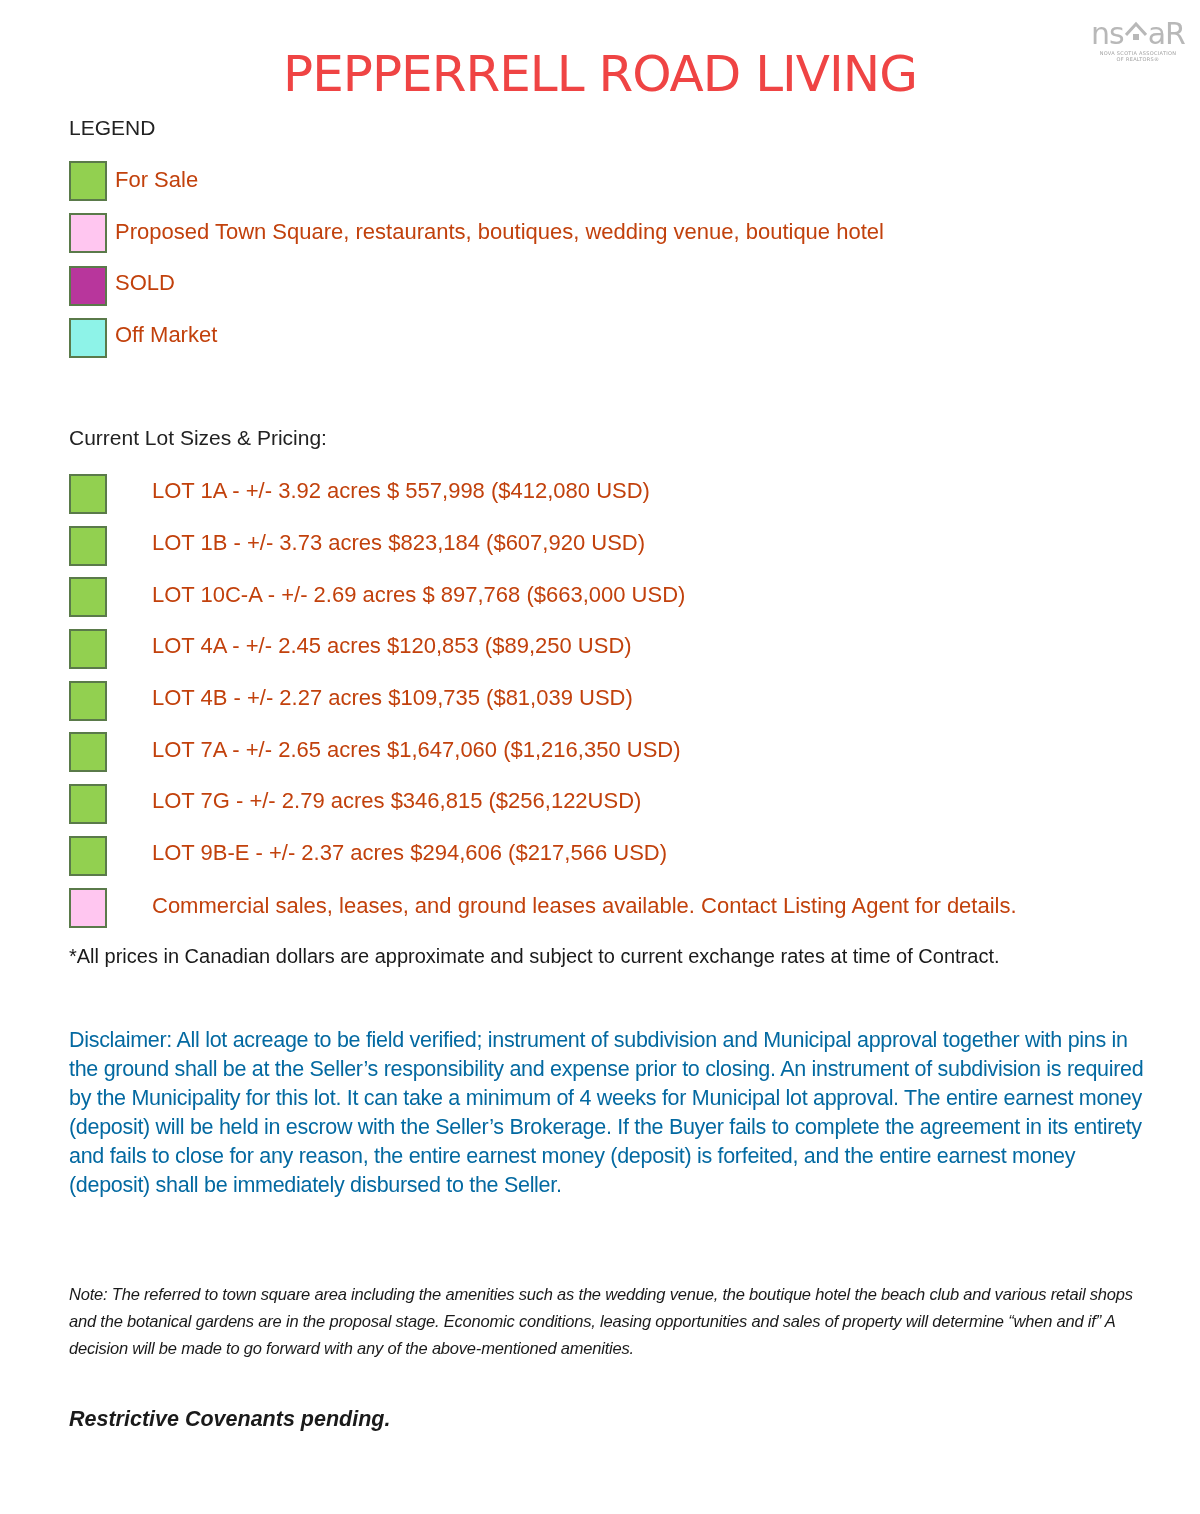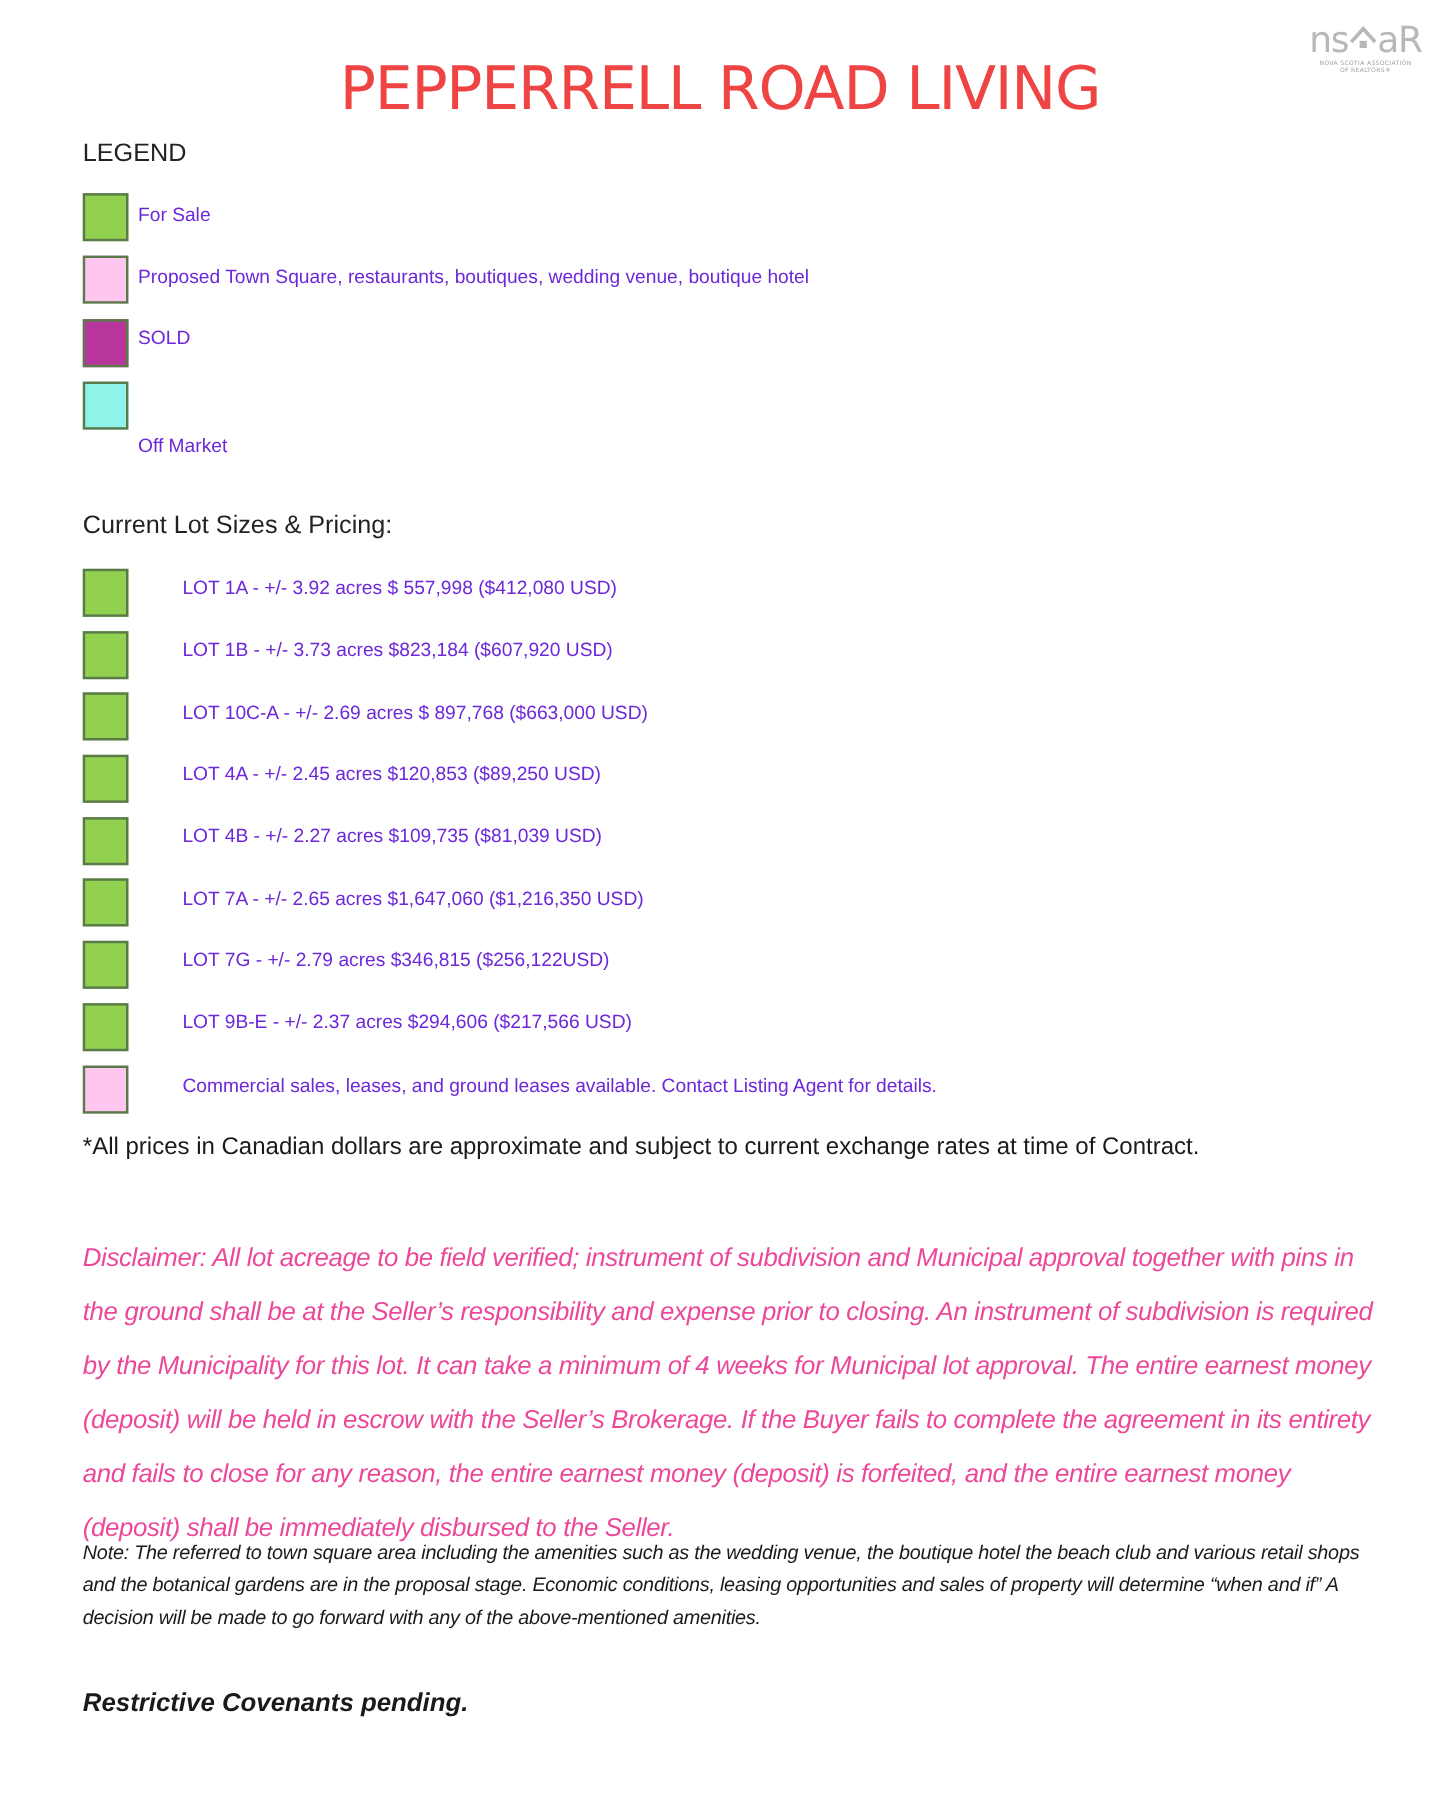--- a/index.html
+++ b/index.html
@@ -35,34 +35,34 @@
     }
     .legend-heading {
       position: absolute; top: 116px; left: 69px;
       font-size: 21px; color: #222;
     }
     .swatch {
       position: absolute; left: 69px; width: 38px; height: 40px;
       border: 2px solid #5a7a4a;
     }
     .row-text {
-      position: absolute; font-size: 16px; color: #6d28d9; white-space: nowrap;
+      position: absolute; font-size: 22px; color: #c2410c; white-space: nowrap;
       font-family: "Liberation Sans", sans-serif;
       line-height: 26px;
     }
     .section-heading {
       position: absolute; top: 426px; left: 69px; font-size: 21px; color: #222;
     }
     .footnote {
       position: absolute; left: 69px; width: 1060px; font-size: 20px; line-height: 34px;
       color: #1a1a1a;
     }
     .disclaimer {
       position: absolute; top: 1026px; left: 69px; width: 1090px;
-      font-style: italic; font-size: 21.5px; line-height: 45px; color: #ec4899;
+      font-size: 21.5px; line-height: 29px; color: #0369a1;
       letter-spacing: -0.3px;
     }
     .note {
       position: absolute; top: 1281px; left: 69px; width: 1070px;
       font-style: italic; font-size: 16.5px; line-height: 27px; color: #1a1a1a;
       letter-spacing: -0.2px;
     }
     .covenants {
       position: absolute; top: 1407px; left: 69px;
       font-style: italic; font-size: 21.5px; color: #1a1a1a; font-weight: bold;
@@ -97,21 +97,21 @@
 <div>
   <div class="swatch" style="top:213px;background:#ffc6f0;"></div>
   <div class="row-text" style="top:219px;left:115px;">Proposed Town Square, restaurants, boutiques, wedding venue, boutique hotel</div>
 </div>
 <div>
   <div class="swatch" style="top:266px;background:#b8369c;"></div>
   <div class="row-text" style="top:270px;left:115px;">SOLD</div>
 </div>
 <div>
   <div class="swatch" style="top:318px;background:#8ef3e8;"></div>
-  <div class="row-text" style="top:322px;left:115px;margin-top:38px;">Off Market</div>
+  <div class="row-text" style="top:322px;left:115px;">Off Market</div>
 </div>
 
 <div class="section-heading">Current Lot Sizes &amp; Pricing:</div>
 
 <div>
   <div class="swatch" style="top:474px;background:#92d050;"></div>
   <div class="row-text" style="top:478px;left:152px;">LOT 1A - +/- 3.92 acres $ 557,998 ($412,080 USD)</div>
 </div>
 <div>
   <div class="swatch" style="top:526px;background:#92d050;"></div>

